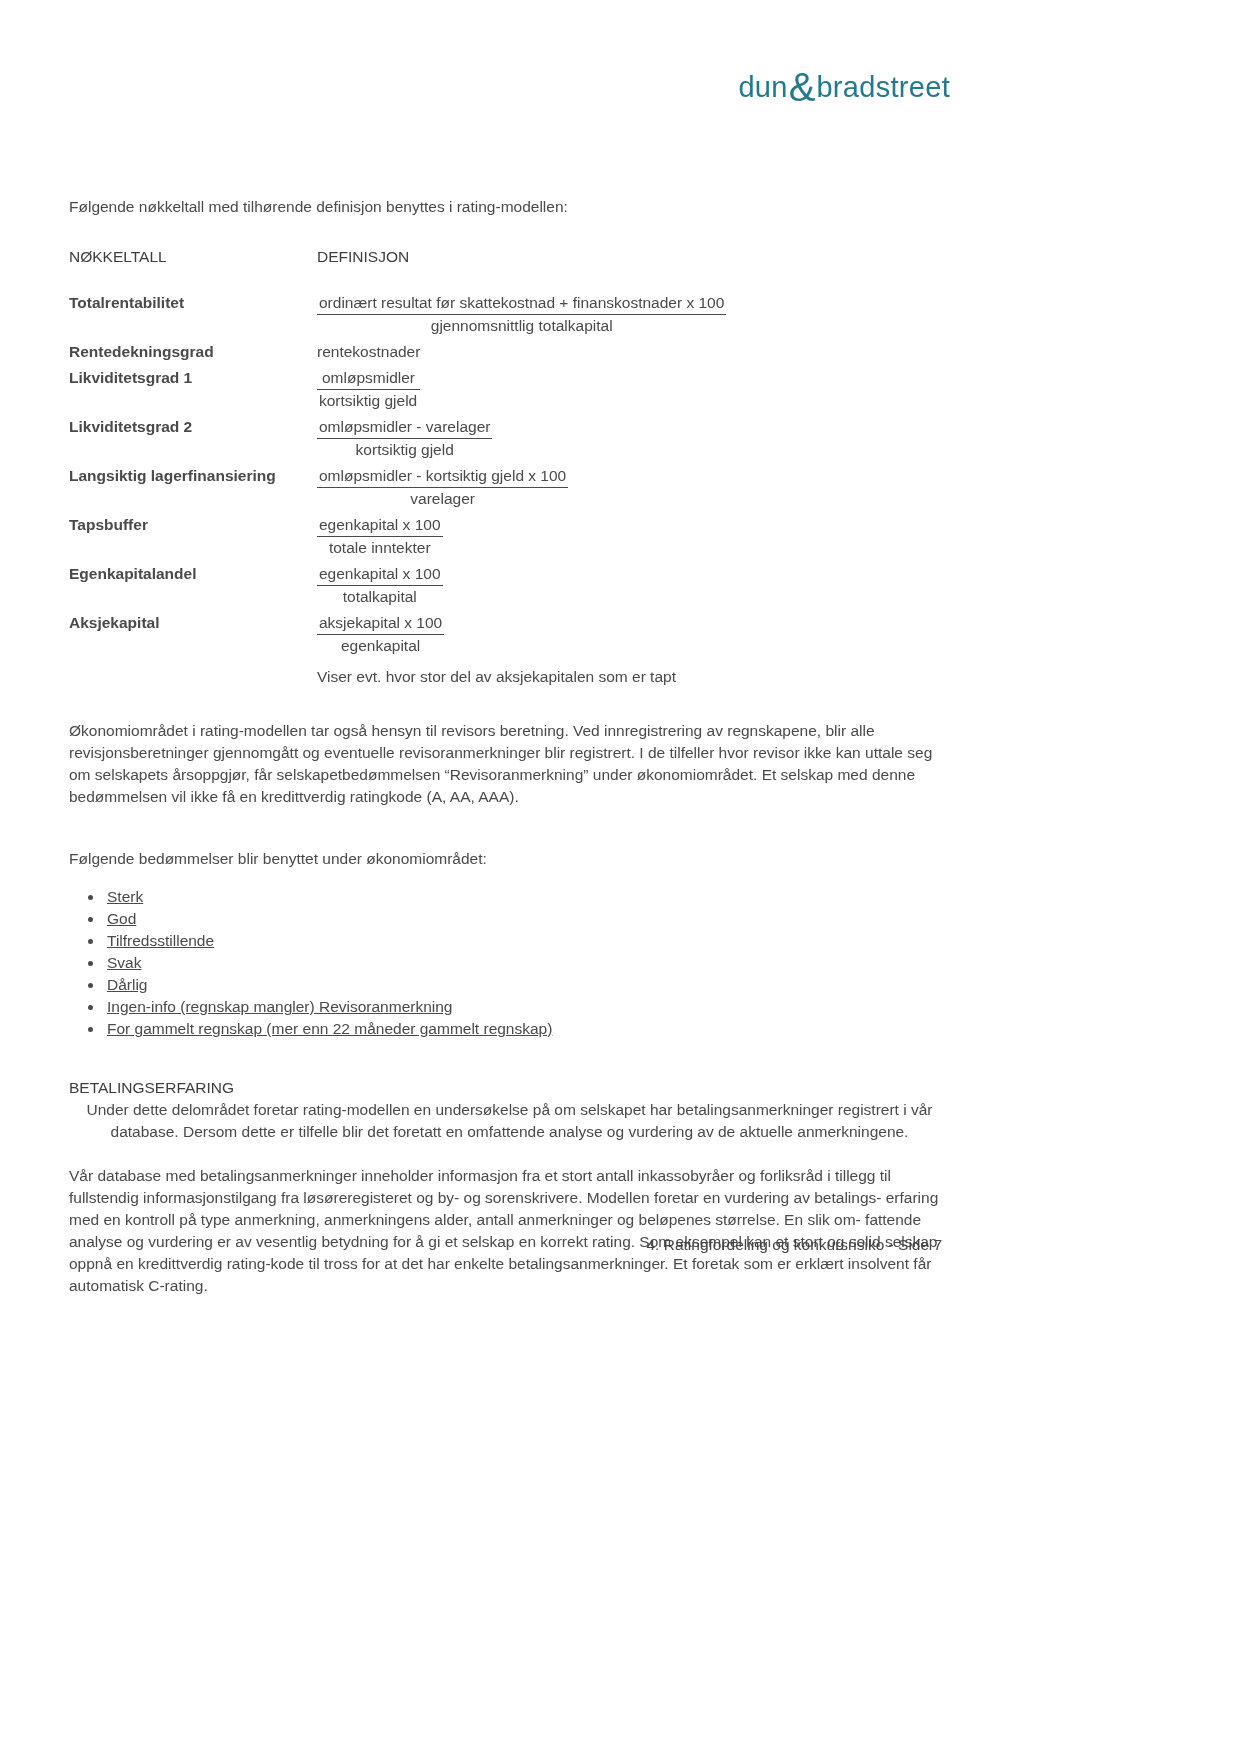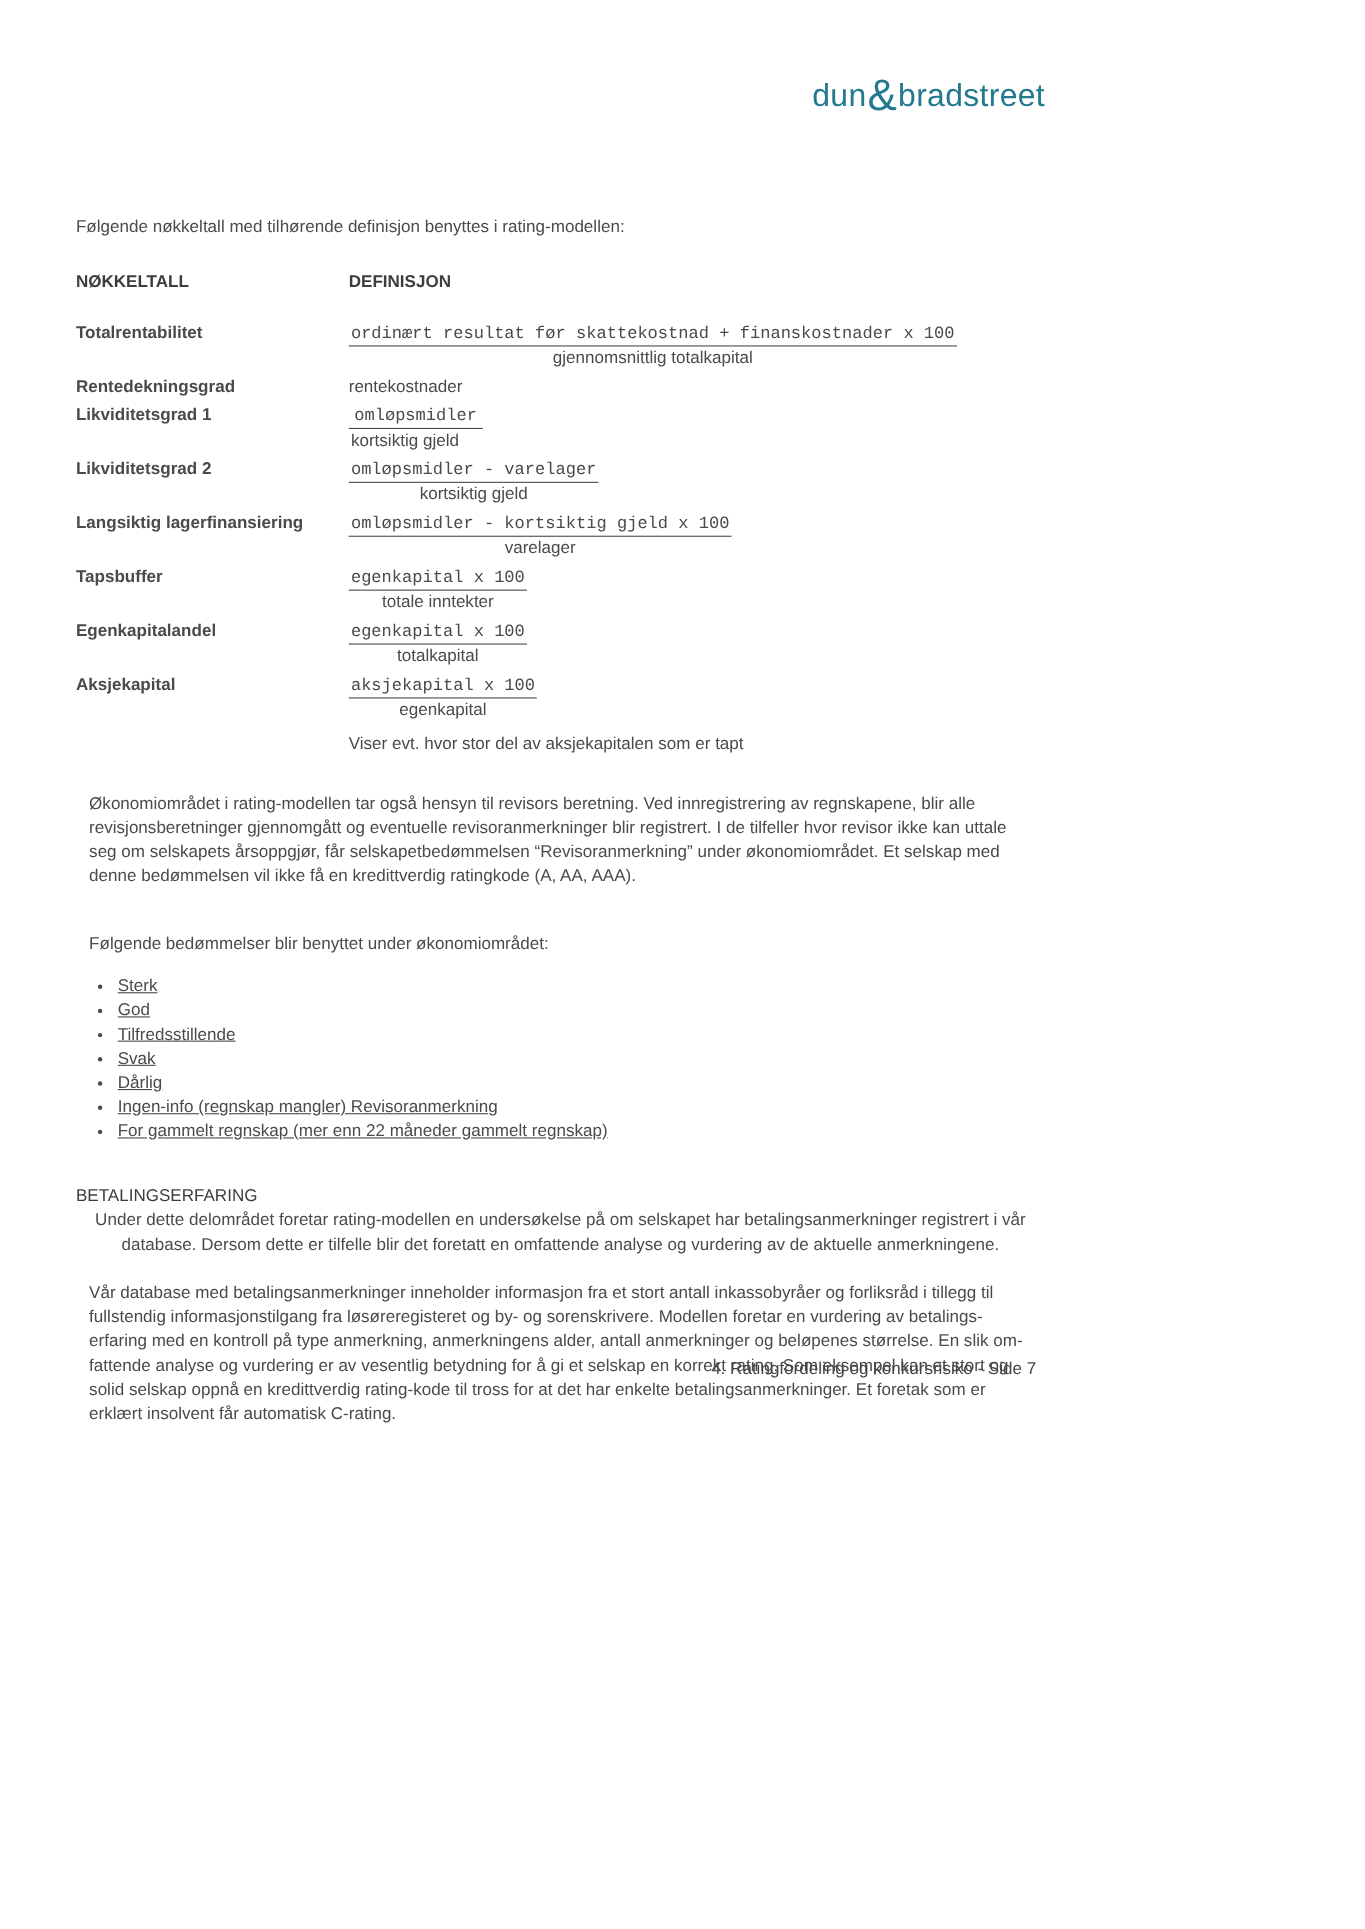--- a/index.html
+++ b/index.html
@@ -40,36 +40,35 @@
   }
 
   .intro { margin:0 0 28px 0; }
 
   
   .keytable { margin:0; }
   .trow { display:flex; align-items:flex-start; margin-bottom:4px; }
   .tlabel { flex:0 0 248px; width:248px;font-weight:bold; }
   .tdef { flex:1 1 auto; }
   .thead { margin-bottom:24px; }
-  .thead .tlabel, .thead .tdef { font-weight:bold; color:#3d3d3f; }
+  .thead .tlabel, .thead .tdef { font-weight:normal; color:#3d3d3f; }
 
   .fraction { display:inline-block; }
   .num {
     display:block;
     border-bottom:1.4px solid #4a4a4c;
     padding:0 2px 0 2px;
-    font-family:Liberation Mono, monospace;
   }
   .den { display:block; text-align:center; }
   .fraction.left .num { padding:0 5px; }
   .fraction.left .den { text-align:left; padding-left:2px; }
 
   .note-row { margin-top:9px; }
 
-  .para { margin:12px; }
+  .para { margin:0; }
   .para-economy { margin-top:32px; }
   .para-assessments-intro { margin-top:40px; }
 
   ul.assessments {
     list-style:disc;
     margin:16px;
     padding:0 0 0 19px;
     text-decoration:underline;
   }
   ul.assessments li { margin:0; padding-left:3px; }

